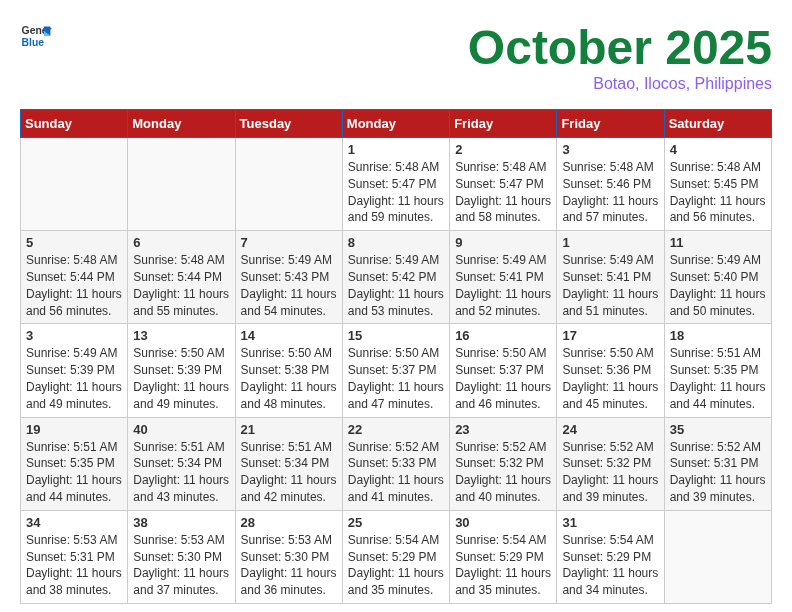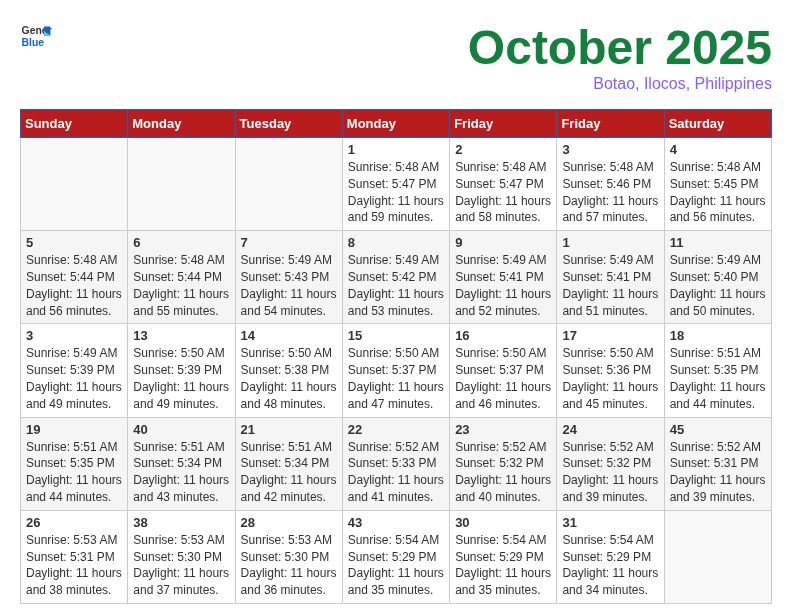--- a/index.html
+++ b/index.html
@@ -286,51 +286,51 @@
 and 40 minutes.</div>
         </td>
         <td>
           <span class="day-num">24</span>
           <div class="cell-info" style="white-space: pre-line;">Sunrise: 5:52 AM
 Sunset: 5:32 PM
 Daylight: 11 hours
 and 39 minutes.</div>
         </td>
         <td>
-          <span class="day-num">45</span>
+          <span class="day-num">35</span>
           <div class="cell-info" style="white-space: pre-line;">Sunrise: 5:52 AM
 Sunset: 5:31 PM
 Daylight: 11 hours
 and 39 minutes.</div>
         </td>
       </tr>
       <tr>
         <td>
-          <span class="day-num">26</span>
+          <span class="day-num">34</span>
           <div class="cell-info" style="white-space: pre-line;">Sunrise: 5:53 AM
 Sunset: 5:31 PM
 Daylight: 11 hours
 and 38 minutes.</div>
         </td>
         <td>
           <span class="day-num">38</span>
           <div class="cell-info" style="white-space: pre-line;">Sunrise: 5:53 AM
 Sunset: 5:30 PM
 Daylight: 11 hours
 and 37 minutes.</div>
         </td>
         <td>
           <span class="day-num">28</span>
           <div class="cell-info" style="white-space: pre-line;">Sunrise: 5:53 AM
 Sunset: 5:30 PM
 Daylight: 11 hours
 and 36 minutes.</div>
         </td>
         <td>
-          <span class="day-num">43</span>
+          <span class="day-num">25</span>
           <div class="cell-info" style="white-space: pre-line;">Sunrise: 5:54 AM
 Sunset: 5:29 PM
 Daylight: 11 hours
 and 35 minutes.</div>
         </td>
         <td>
           <span class="day-num">30</span>
           <div class="cell-info" style="white-space: pre-line;">Sunrise: 5:54 AM
 Sunset: 5:29 PM
 Daylight: 11 hours

